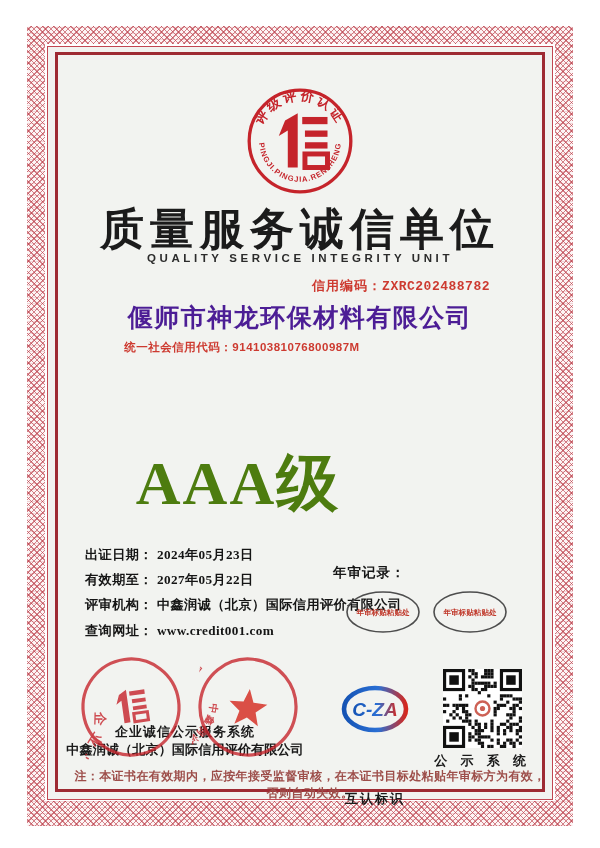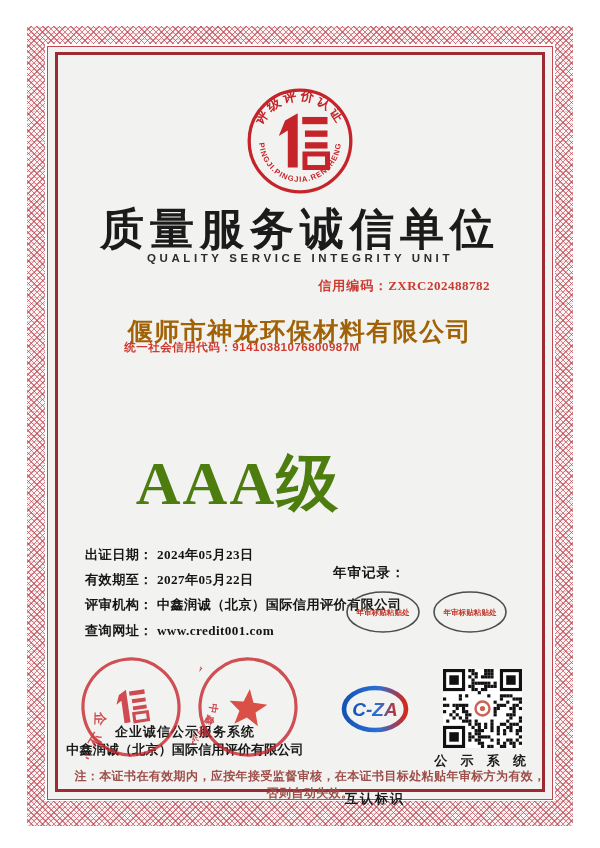--- a/index.html
+++ b/index.html
@@ -18,23 +18,23 @@
   .thin-frame{position:absolute;top:46px;right:47px;bottom:48px;left:47px;border:1px solid #c24752;background:#f2f3f0;}
   .thick-frame{position:absolute;top:52px;right:55px;bottom:56px;left:55px;border:3px solid #9e2b33;pointer-events:none;}
 
   .abs{position:absolute;}
   .center{text-align:center;}
 
   .title{top:200px;left:0;width:600px;font-size:44px;font-weight:900;color:#1b1b1b;letter-spacing:6px;}
   .subtitle{top:252px;left:0;width:600px;font-family:"Liberation Sans","DejaVu Sans",sans-serif;
     font-size:11.5px;font-weight:bold;color:#2b2b2b;letter-spacing:3.6px;}
   .credit-line{top:277px;right:110px;font-size:13px;font-weight:bold;color:#cd3a30;letter-spacing:1px;}
-  .credit-line .code{font-family:Liberation Serif, serif;letter-spacing:.5px;text-align:center;}
-
-  .company{top:315px;left:0;width:600px;font-size:25px;font-weight:900;color:#a16207;letter-spacing:1.5px;}
+  .credit-line .code{font-family:Liberation Mono, monospace;letter-spacing:.5px;text-align:center;}
+
+  .company{top:301px;left:0;width:600px;font-size:25px;font-weight:900;color:#4c1d95;letter-spacing:1.5px;}
   .uscc{top:340px;left:0;width:484px;font-size:11.5px;font-weight:bold;color:#cd3a30;letter-spacing:.5px;}
   .uscc .code{font-family:"Liberation Sans","DejaVu Sans",sans-serif;}
 
   .body-text{top:366px;left:85px;width:432px;font-size:15.5px;font-weight:bold;color:#1c1c1c;
     line-height:21.5px;text-align:justify;text-indent:2em;letter-spacing:.5px;}
 
   .grade{top:441px;left:0;width:476px;font-size:62px;font-weight:900;color:#4d7c0f;letter-spacing:2px;}
 
   .fields{top:546px;left:85px;font-size:13.2px;font-weight:bold;color:#151515;}
   .fields .row{margin-bottom:7.2px;letter-spacing:.4px;}

